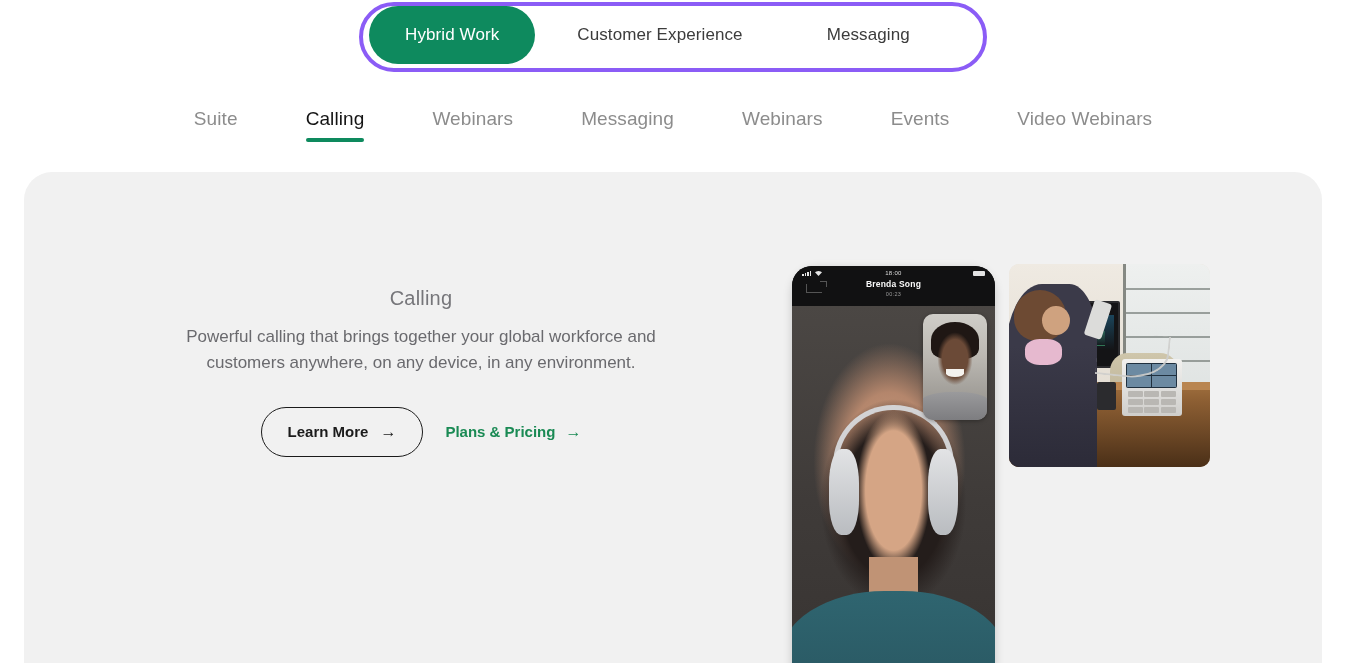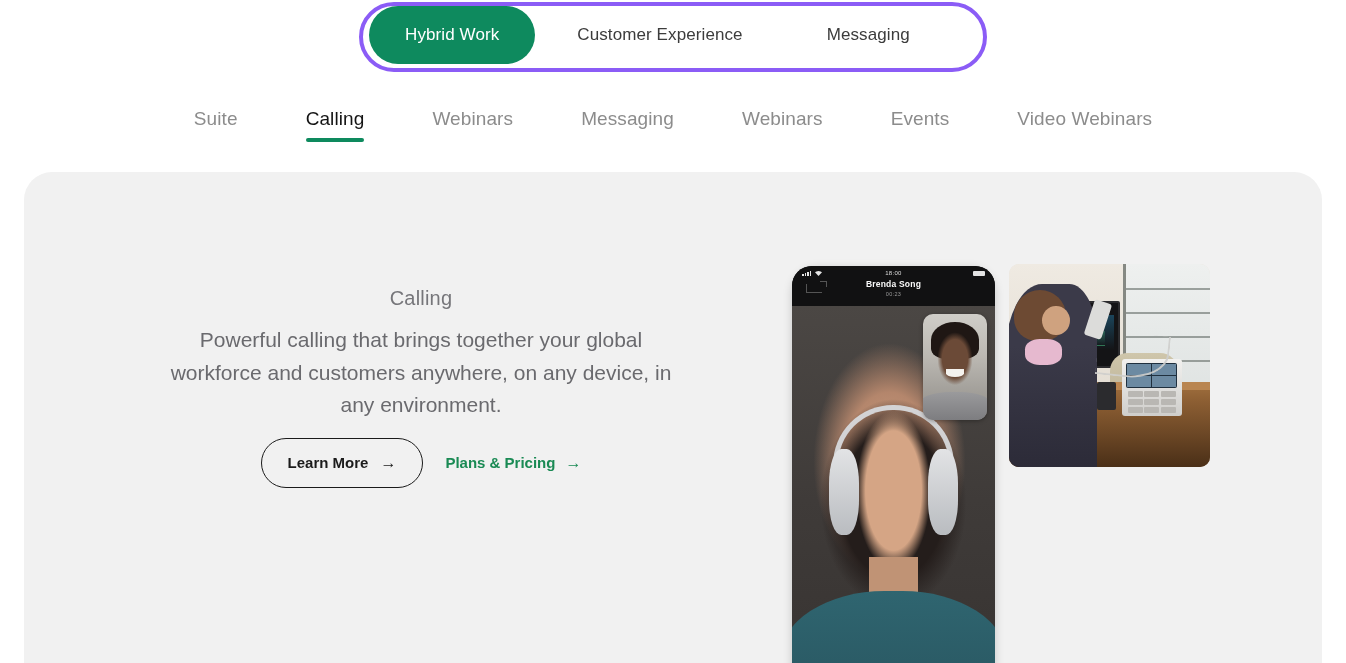--- a/index.html
+++ b/index.html
@@ -60,22 +60,22 @@
   .hero-copy {
     position: absolute; left: 60px; top: 115px; width: 674px;
     text-align: center;
   }
   .eyebrow { font-size: 20px; color: #76767a; margin-bottom: 14px; letter-spacing:.2px; }
   .headline {
     font-size: 52px; line-height: 1.03; font-weight: 700;
     color: #1b1b1b; letter-spacing: -1.4px; margin-bottom: 26px;
   }
   .subcopy {
-    font-size: 21px; line-height: 1.55; color: #6a6a6e;
-    max-width: 530px; margin: 0 auto 16px auto;
+    font-size: 17px; line-height: 1.55; color: #6a6a6e;
+    max-width: 530px; margin: 0 auto 30px auto;
   }
   .cta-row { display: flex; align-items: center; justify-content: center; gap: 22px; }
   .btn-outline {
     display: inline-flex; align-items: center; gap: 12px;
     height: 50px; padding: 0 26px;
     border: 1px solid #1b1b1b; border-radius: 26px;
     background: transparent; color: #1b1b1b;
     font-size: 15px; font-weight: 700; cursor: pointer;
     font-family: inherit;
   }

